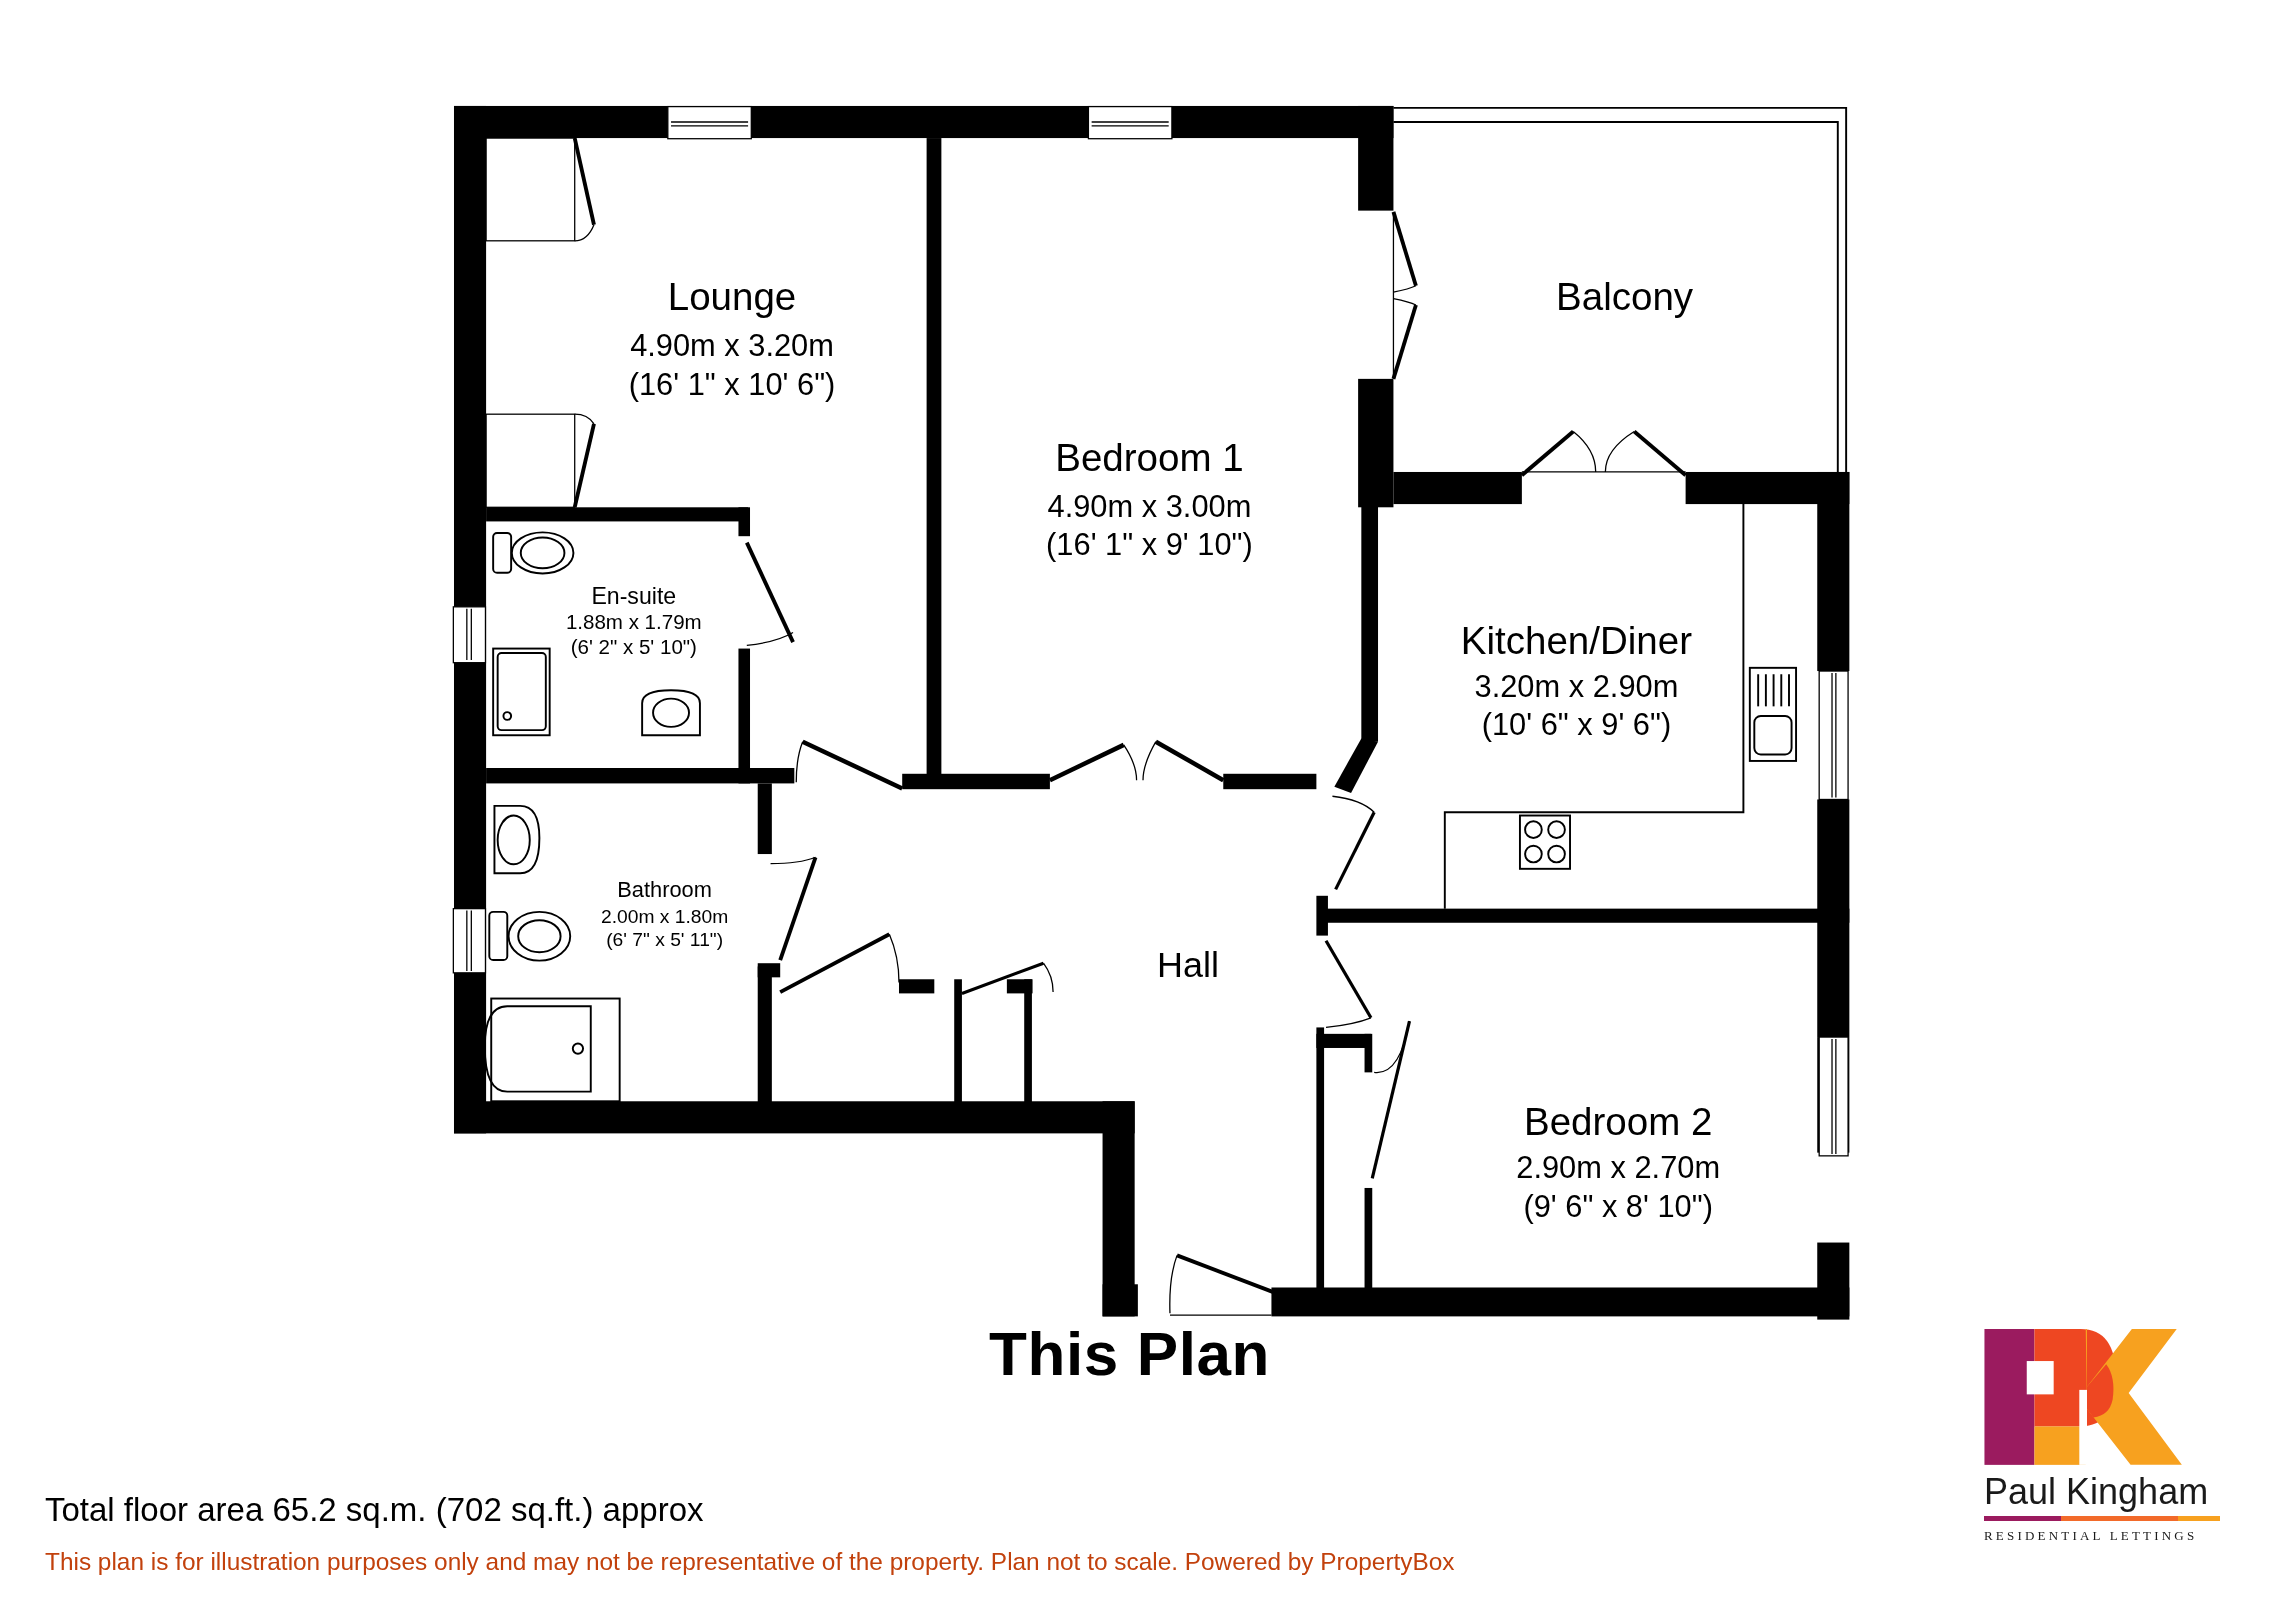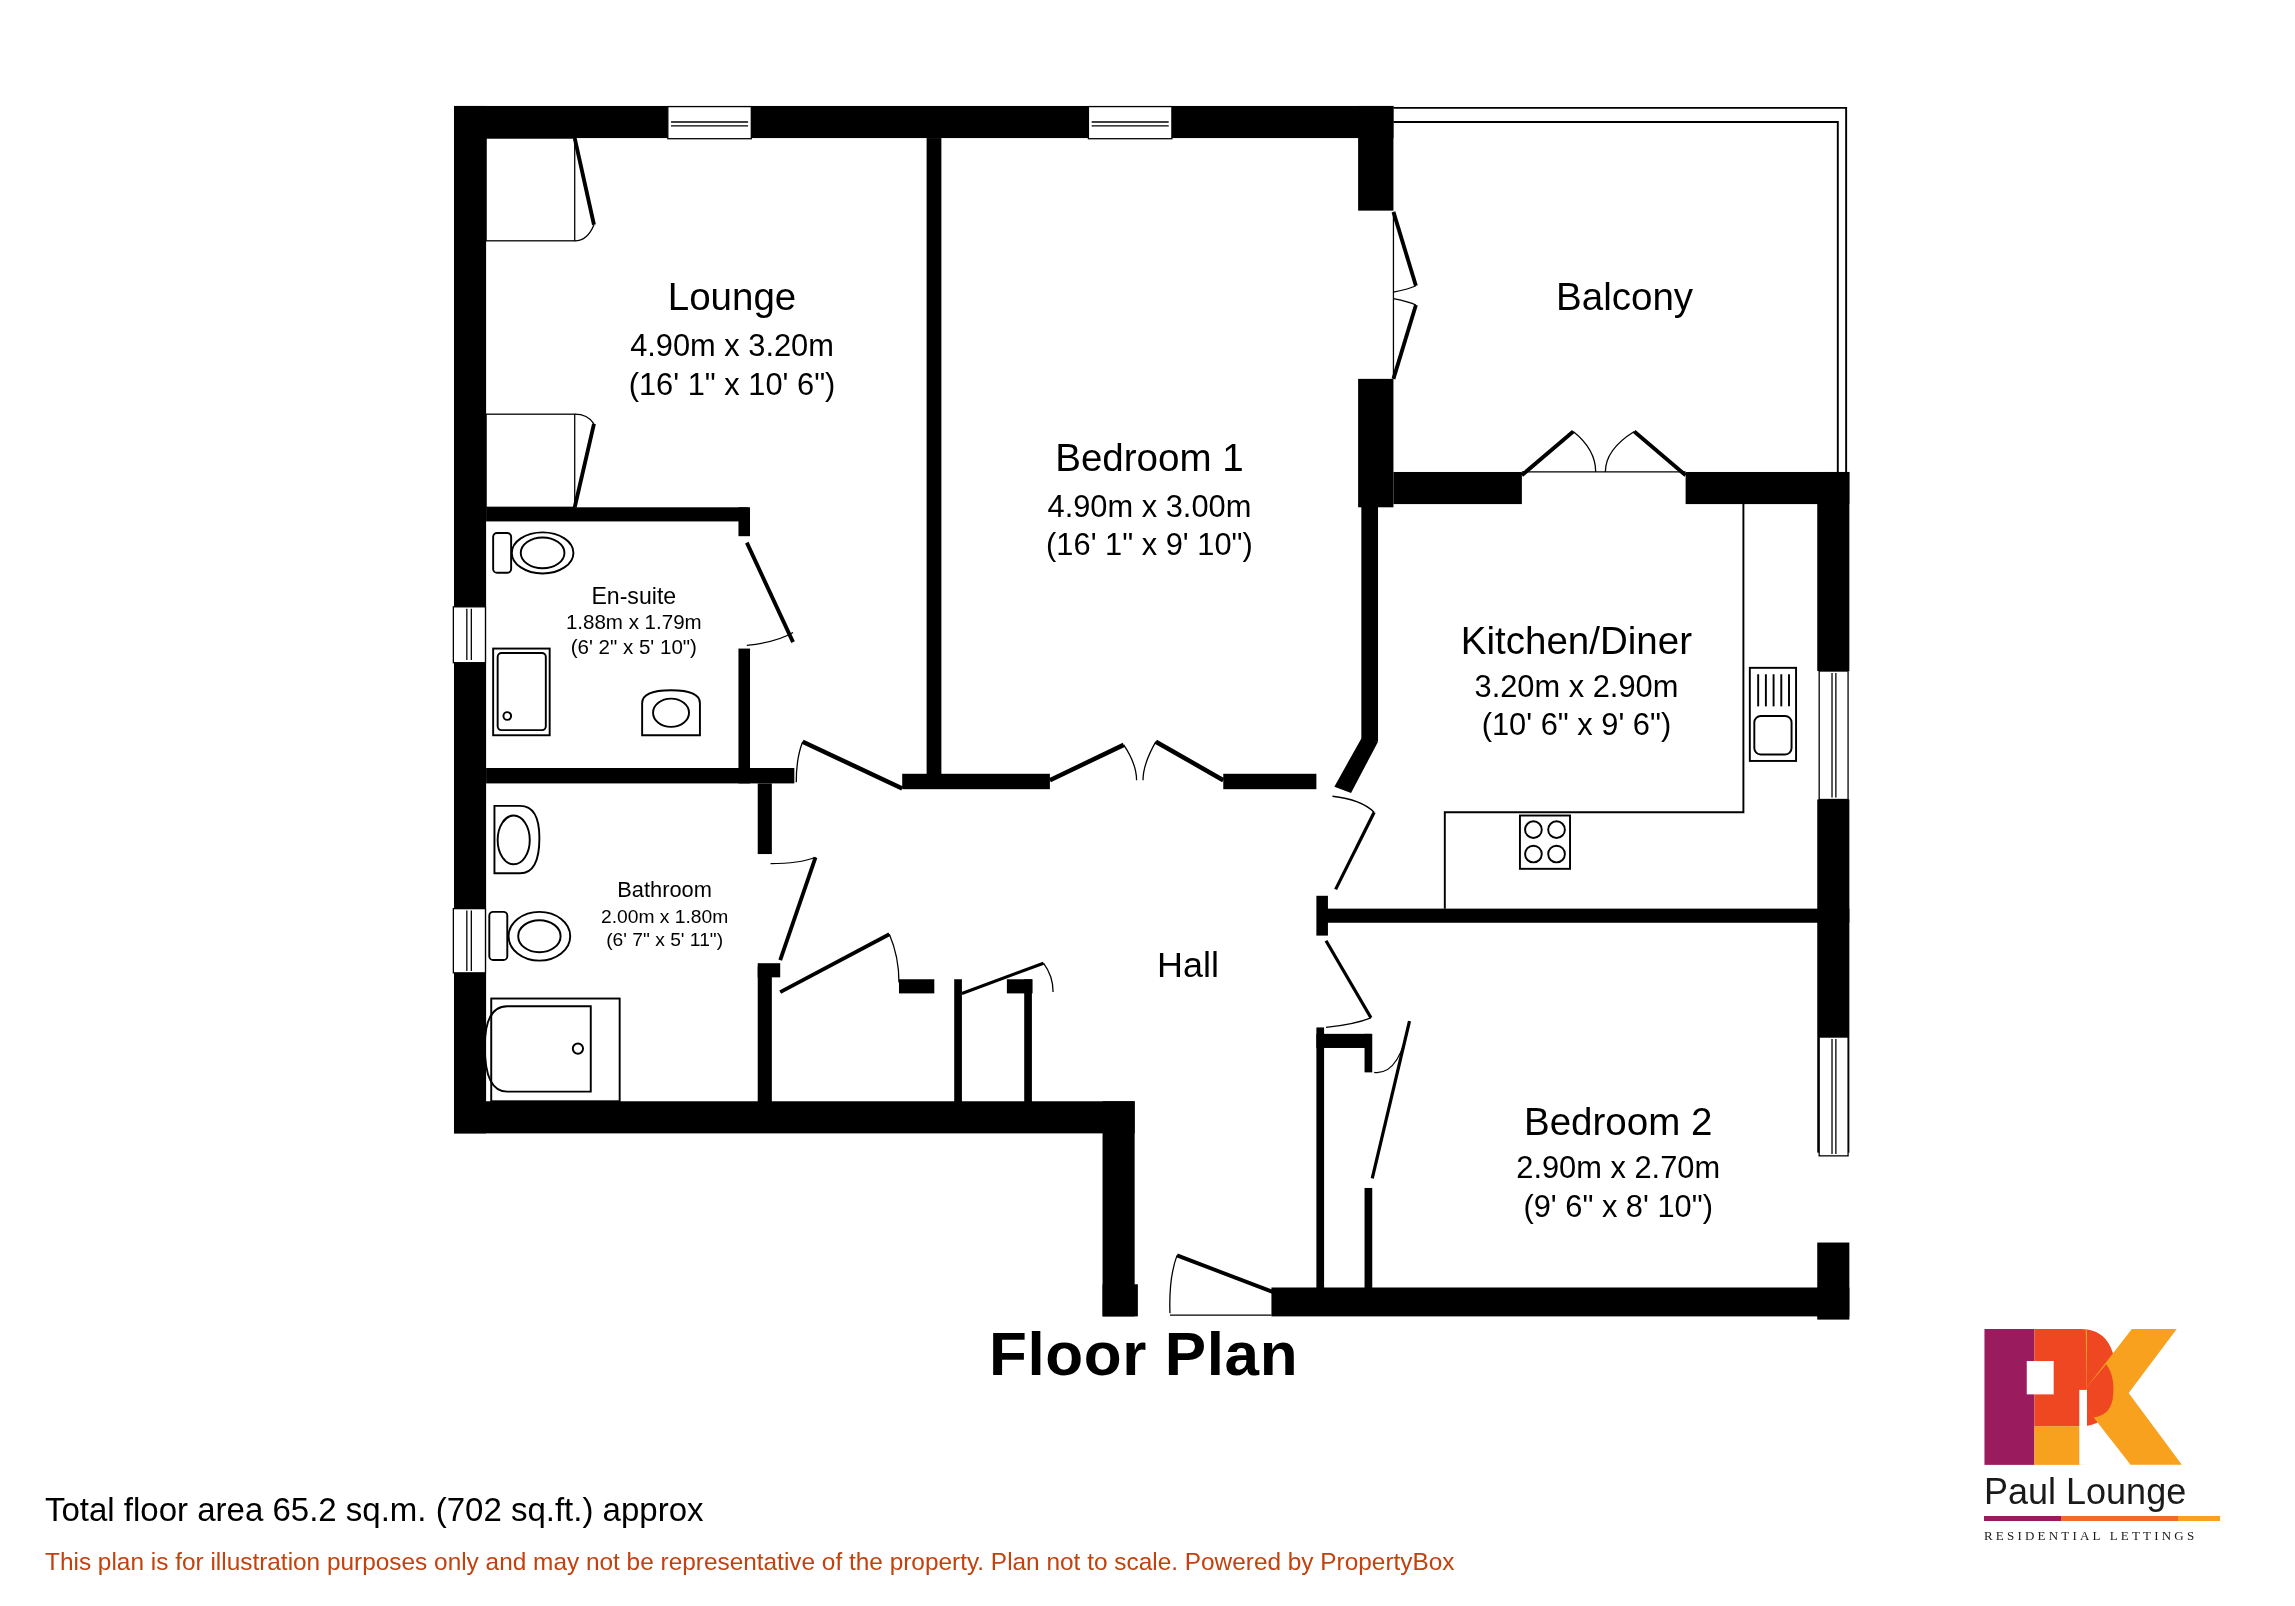--- a/index.html
+++ b/index.html
@@ -233,38 +233,38 @@
   <g text-anchor="middle">
     <text class="room-name" x="1850" y="1522" font-size="56">Hall</text>
   </g>
   <g text-anchor="middle">
     <text class="room-name" x="2520" y="1768" font-size="60">Bedroom 2</text>
     <text class="dim" x="2520" y="1835" font-size="48">2.90m x 2.70m</text>
     <text class="dim" x="2520" y="1895" font-size="48">(9' 6" x 8' 10")</text>
   </g>
 </svg>
 
-<div class="title">Floor Plan</div>
+<div class="title">This Plan</div>
 <div class="area">Total floor area 65.2 sq.m. (702 sq.ft.) approx</div>
 <div class="disclaimer">This plan is for illustration purposes only and may not be representative of the property. Plan not to scale. Powered by PropertyBox</div>
 
 <div class="logo">
   <svg width="206" height="141" viewBox="0 0 320 220" style="position:absolute;left:19px;top:19px;">
 
     <rect x="0" y="0" width="78" height="212" fill="#9B1B5F"></rect>
 
     <path d="M78,0 L150,0 Q205,0 205,75 Q205,152 150,152 L78,152 Z" fill="#EE4722"></path>
     <rect x="66" y="50" width="42" height="52" fill="#fff"></rect>
 
     <rect x="78" y="152" width="80" height="60" fill="#F7A11F"></rect>
     <polygon points="158,0 160,0 160,90 230,0 300,0 225,100 308,212 228,212 160,125" fill="#F7A11F"></polygon>
     <path d="M160,90 L190,55 Q205,75 200,110 Q195,135 170,138 L160,125 Z" fill="#EE4722"></path>
     <rect x="148" y="95" width="12" height="117" fill="#fff"></rect>
   </svg>
-  <div class="logo-name">Paul Lounge</div>
+  <div class="logo-name">Paul Kingham</div>
   <div class="logo-bar">
     <span style="width:77px;background:#9B1B5F"></span>
     <span style="width:118px;background:#F26A2A"></span>
     <span style="width:42px;background:#F7A11F"></span>
   </div>
   <div class="logo-tag">RESIDENTIAL LETTINGS</div>
 </div>
 
 
 </body></html>

